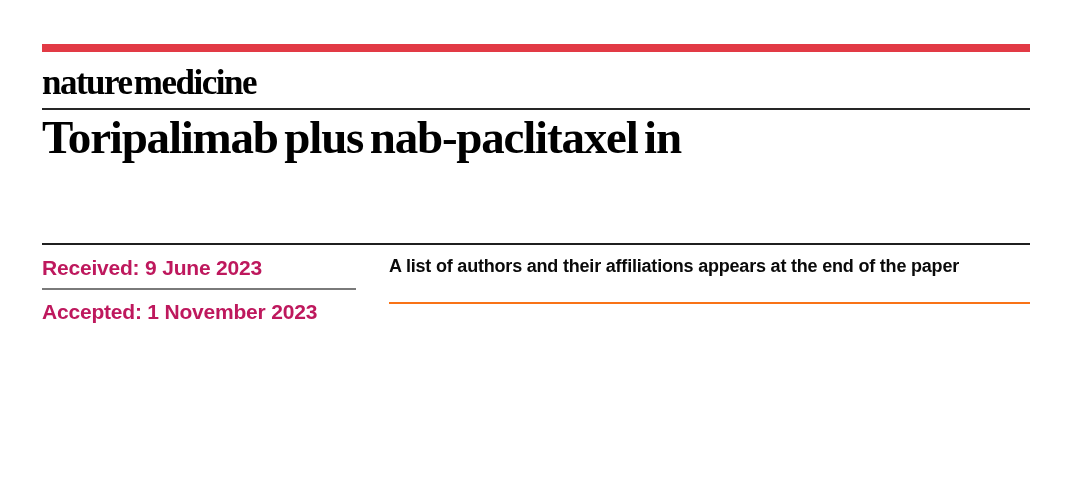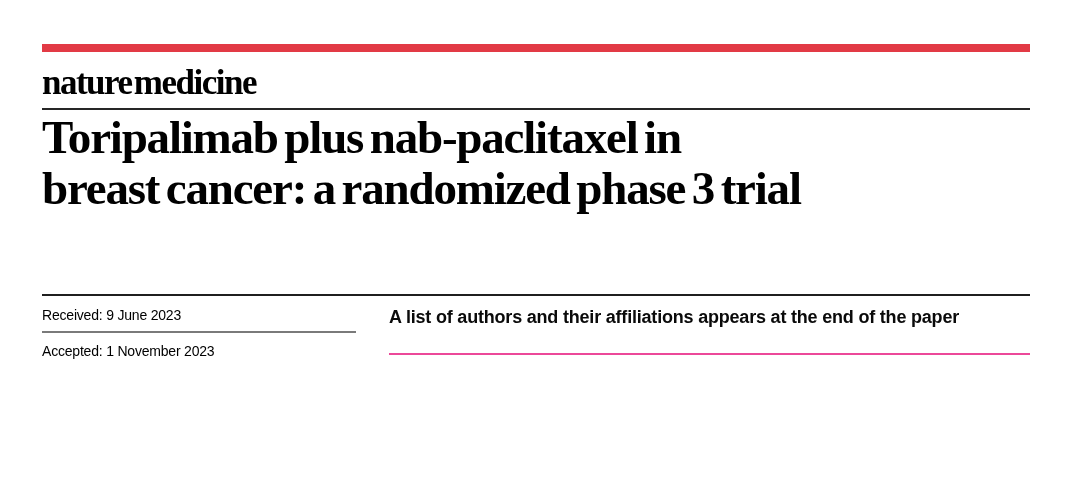--- a/index.html
+++ b/index.html
@@ -76,59 +76,58 @@
     display: flex;
   }
 
   .info-left {
     width: 314px;
     flex: none;
     margin-right: 33px;
   }
 
   .info-row {
-    font-size: 14px;
-    font-weight: 400;
+    font-size: 21px;
+    font-weight: 700;
     letter-spacing: -0.2px;
-    color: #000000;
+    color: #be185d;
   }
   .row-received {
     padding: 11px 0 8px 0;
     border-bottom: 2px solid #7a7a7a;
   }
   .row-accepted {
     padding: 10px 0 8px 0;
   }
 
   .info-right { flex: 1; }
 
   .authors-note {
     padding: 11px 0 25px 0;
     font-size: 18px;
     font-weight: 700;
     letter-spacing: -0.2px;
     color: #0a0a0a;
-    border-bottom: 2px solid #ec4899;
+    border-bottom: 2px solid #f97316;
   }
 </style>
 </head>
 <body>
 
 <div class="page">
 
   <div class="brand-bar" style="background-color: rgb(226, 58, 69);"></div>
 
   <div class="journal-logo">nature medicine</div>
 
 
   <hr class="header-rule">
 
   <h1 class="article-title">
     <span class="title-line">Toripalimab plus nab-paclitaxel in</span>
-    <span class="title-line">breast cancer: a randomized phase 3 trial</span>
   </h1>
 
   <div class="info-table">
     <div class="info-left">
       <div class="info-row row-received">Received: 9 June 2023</div>
       <div class="info-row row-accepted">Accepted: 1 November 2023</div>
     </div>
     <div class="info-right">
       <div class="authors-note">A list of authors and their affiliations appears at the end of the paper</div>
     </div>

